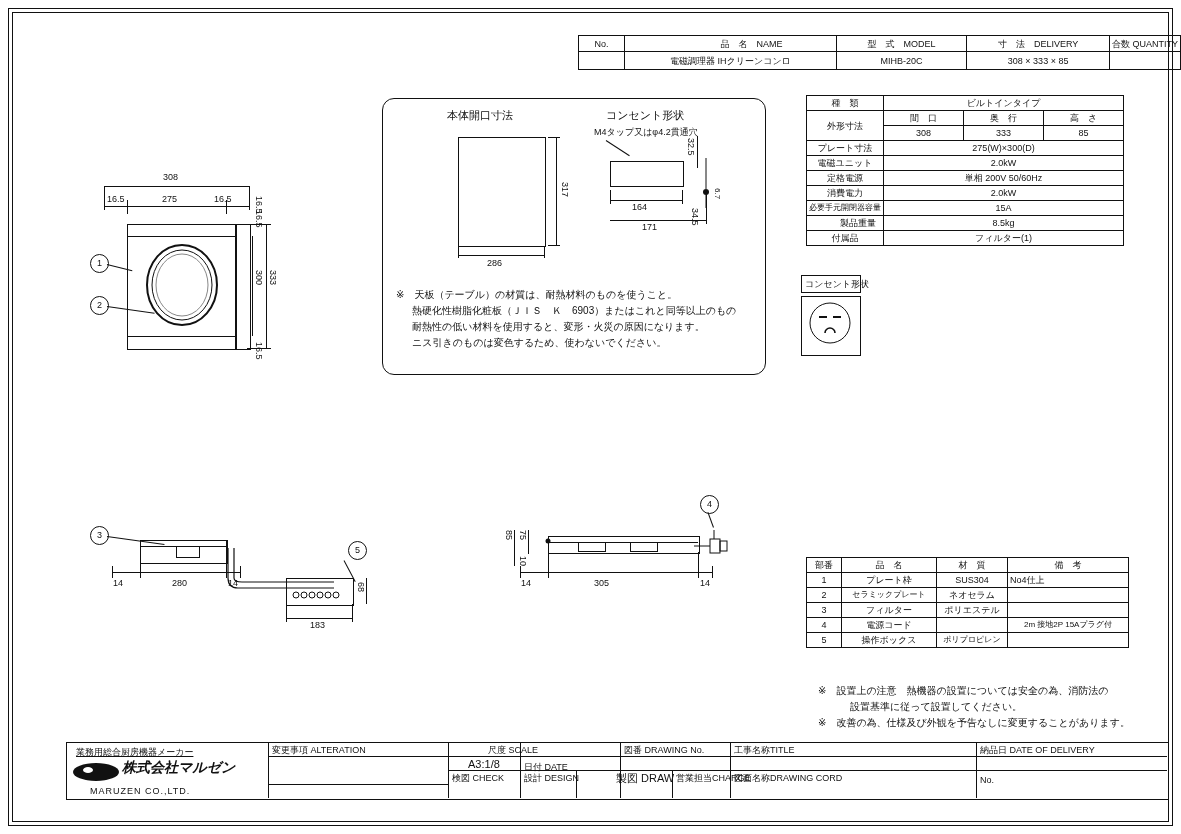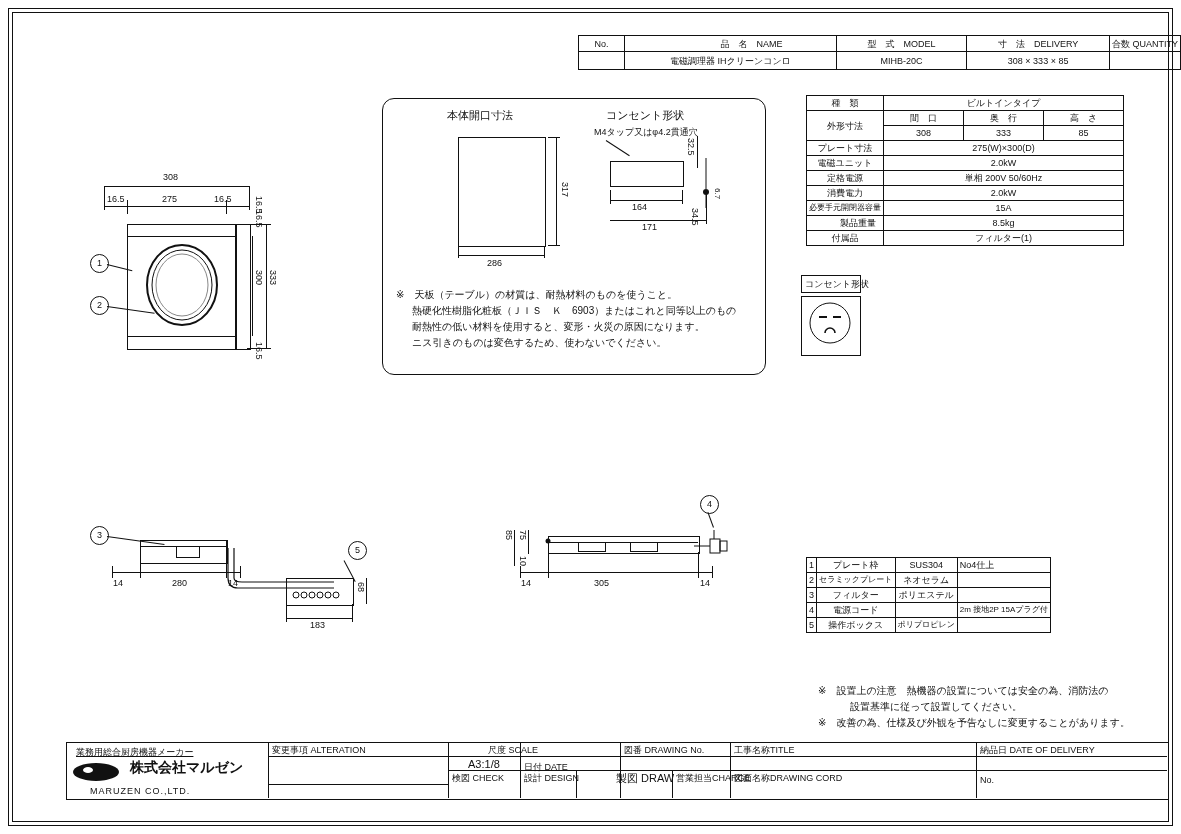--- a/index.html
+++ b/index.html
@@ -259,20 +259,26 @@
 
   <div class="ln v" style="left:514px;top:530px;height:36px;"></div>
   <div class="ln v" style="left:528px;top:530px;height:24px;"></div>
   <div class="lbl" style="left:504px;top:530px;writing-mode:vertical-rl;">85</div>
   <div class="lbl" style="left:518px;top:530px;writing-mode:vertical-rl;">75</div>
   <div class="lbl" style="left:518px;top:556px;writing-mode:vertical-rl;">10</div>
 
   <div class="abs" style="left:806px;top:557px;">
     <table class="tbl">
       <tbody>
+          <tr>
+        <td style="width:30px;height:14px;">部番</td>
+        <td style="width:90px;">品　名</td>
+        <td style="width:66px;">材　質</td>
+        <td style="width:116px;">備　考</td>
+      </tr>
       <tr>
             <td style="height:14px;">1</td>
             <td>プレート枠</td>
             <td>SUS304</td>
             <td style="text-align:left;">No4仕上</td>
           </tr>
       <tr>
             <td style="height:14px;">2</td>
             <td style="font-size:8px;">セラミックプレート</td>
             <td>ネオセラム</td>
@@ -317,21 +323,21 @@
   <div class="ln h" style="left:268px;top:784px;width:180px;"></div>
   <div class="ln h" style="left:976px;top:770px;width:191px;"></div>
   <div class="ln v" style="left:576px;top:770px;height:28px;"></div>
   <div class="ln v" style="left:672px;top:770px;height:28px;"></div>
 
   <div class="lbl" style="left:76px;top:747px;font-size:9px;text-decoration:underline;">業務用総合厨房機器メーカー</div>
   <svg class="abs" style="left:72px;top:762px;" width="48" height="20">
     <ellipse cx="24" cy="10" rx="23" ry="9" fill="#111"></ellipse>
     <ellipse cx="16" cy="8" rx="5" ry="3" fill="#fff"></ellipse>
   </svg>
-  <div class="lbl" style="left:130px;top:762px;font-size:14px;font-weight:bold;">株式会社マルゼン</div>
+  <div class="lbl" style="left:122px;top:762px;font-size:14px;font-weight:bold;font-style:italic;">株式会社マルゼン</div>
   <div class="lbl" style="left:90px;top:786px;font-size:9px;letter-spacing:1px;">MARUZEN CO.,LTD.</div>
 
   <div class="lbl" style="left:272px;top:745px;font-size:9px;">変更事項 ALTERATION</div>
   <div class="lbl" style="left:452px;top:745px;font-size:9px;margin-left:36px;">尺度 SCALE</div>
   <div class="lbl" style="left:468px;top:759px;font-size:11px;">A3:1/8</div>
   <div class="lbl" style="left:524px;top:745px;font-size:9px;margin-top:17px;">日付 DATE</div>
   <div class="lbl" style="left:624px;top:745px;font-size:9px;">図番 DRAWING No.</div>
   <div class="lbl" style="left:734px;top:745px;font-size:9px;">工事名称TITLE</div>
   <div class="lbl" style="left:980px;top:745px;font-size:9px;">納品日 DATE OF DELIVERY</div>
   <div class="lbl" style="left:452px;top:773px;font-size:9px;">検図 CHECK</div>

